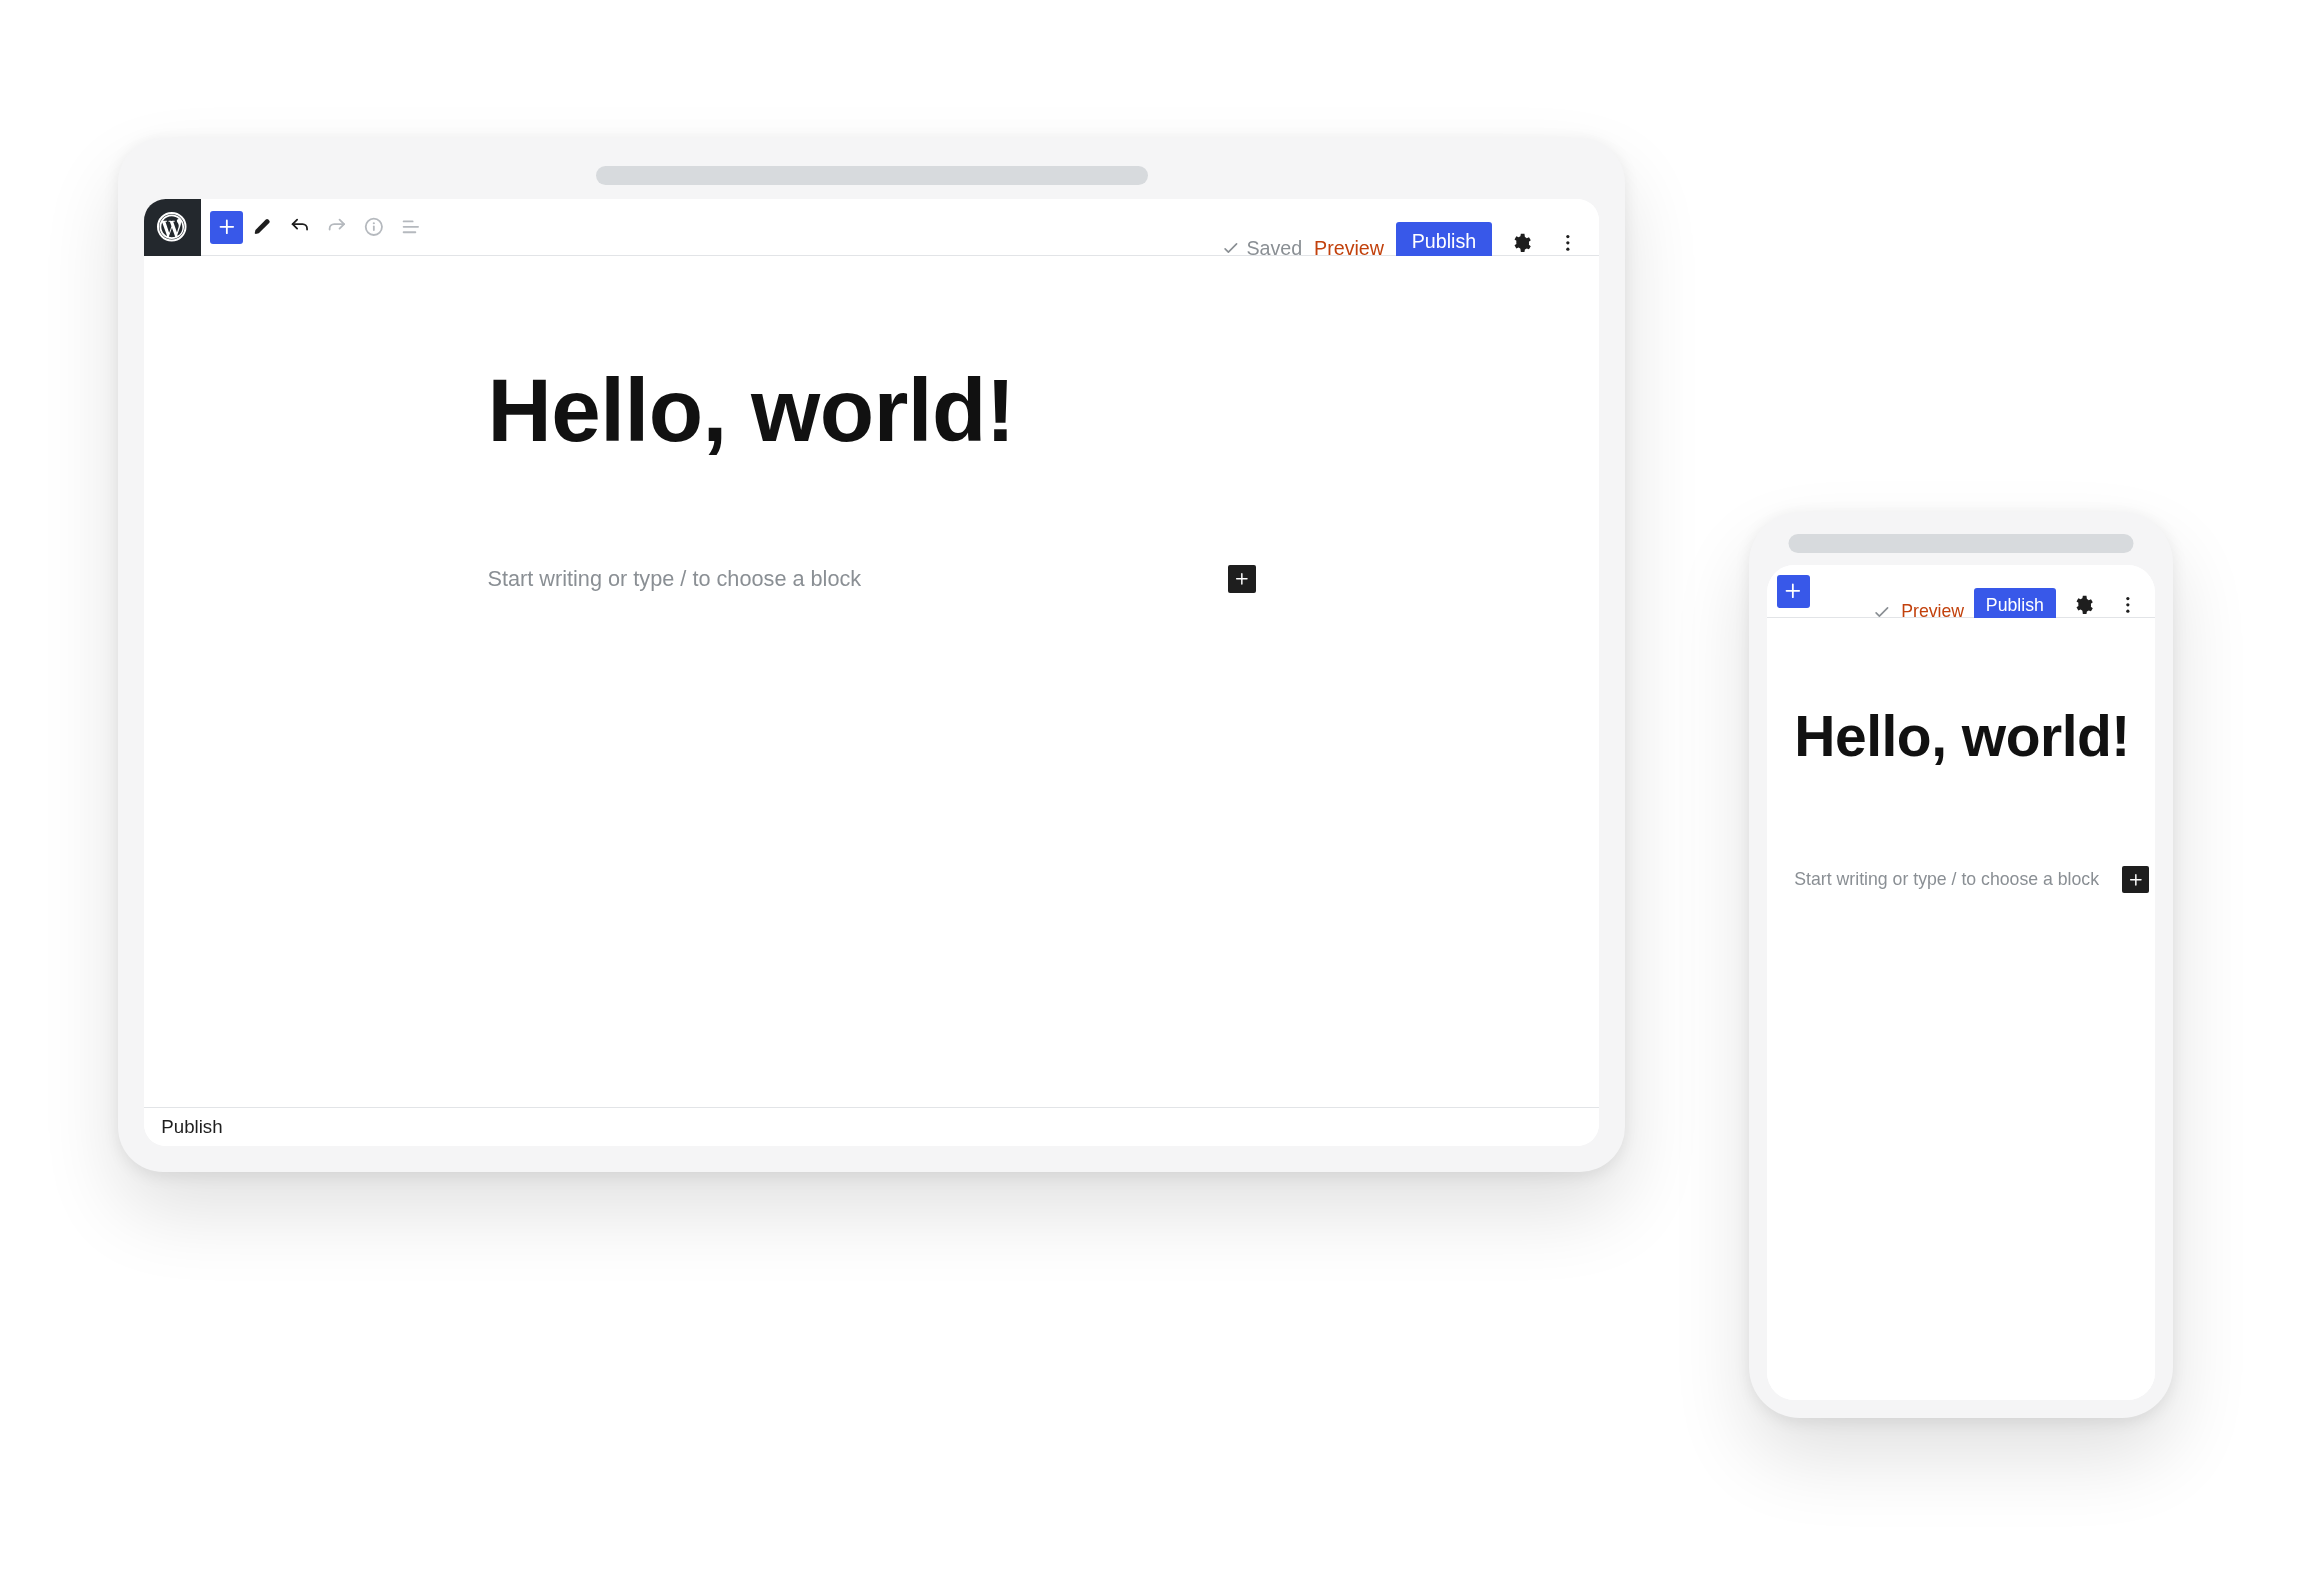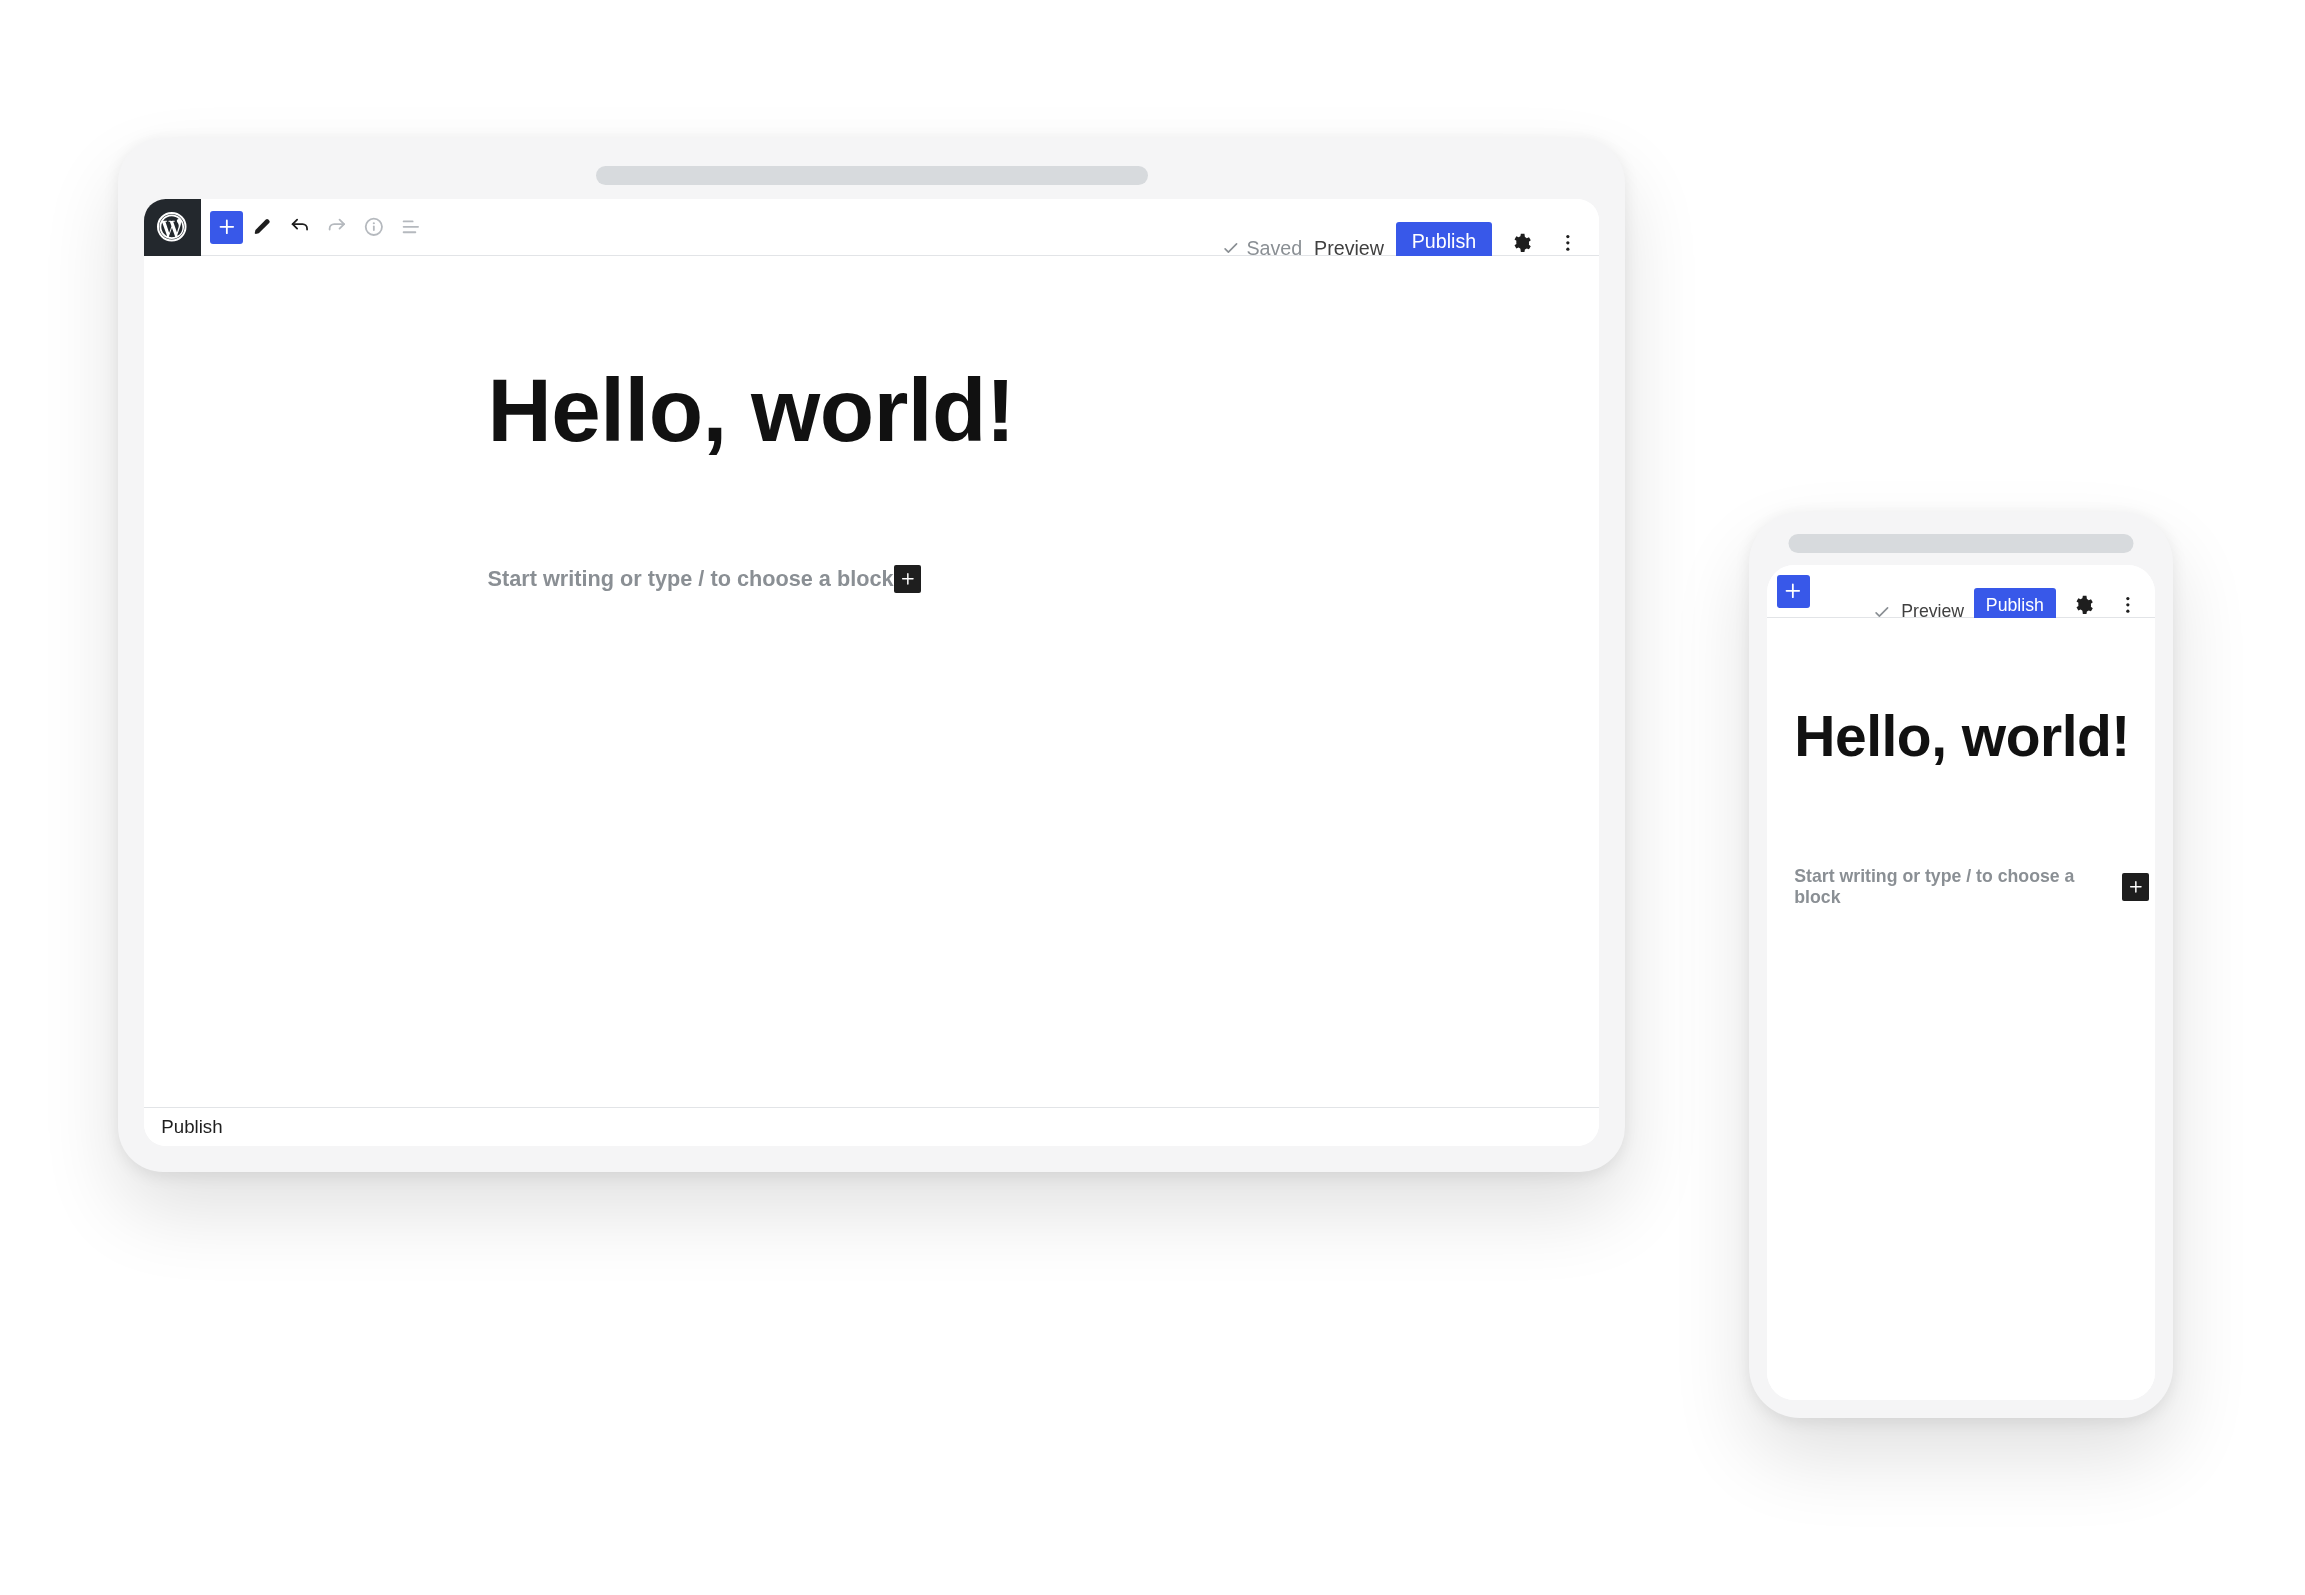--- a/index.html
+++ b/index.html
@@ -110,21 +110,21 @@
   .tb-right {
     margin-left: auto;
     display: flex; align-items: flex-end; gap: 11.8px;
     padding-right: 13.8px;
   }
   .saved {
     display: inline-flex; align-items: center; gap: 5.9px;
     color: #8a8f94; font-size: 19.7px;
   }
   .saved svg { width: 19.7px; height: 19.7px; }
-  .link-btn { color: #404040; font-size: 19.7px; cursor: pointer; }
+  .link-btn { color: #c2410c; font-size: 19.7px; cursor: pointer; }
   .publish-btn {
     background: #3858e9; color: #fff;
     padding: 7.9px 15.8px; border-radius: 3px;
     font-size: 19.7px; cursor: pointer; margin-top: 28px;
   }
   .gear { color: #1e1e1e; }
   .kebab { color: #1e1e1e; }
 
   .phone-inner .tb-right { gap: 9.9px; padding-right: 9.9px; }
   .phone-inner .link-btn,
@@ -144,21 +144,21 @@
   .title {
     font-weight: 800;
     color: #111;
     letter-spacing: -0.5px;
   }
   .tablet-inner .title { font-size: 89px; line-height: 1.05; }
   .phone-inner  .title { font-size: 57px; line-height: 1.05; }
 
   .ph-row {
     margin-top: 108px;
-    display: flex; align-items: center;  font-weight: bold;
+    display: flex; align-items: center; justify-content: space-between;
   }
   .phone-inner .ph-row { margin-top: 99px; }
   .placeholder { color: #8a8f94; font-size: 21.7px; }
   .phone-inner .placeholder { font-size: 17.7px; }
 
   .inline-add {
     width: 27.6px; height: 27.6px;
     background: #1e1e1e; color: #fff;
     border-radius: 2px;
     display: inline-flex; align-items: center; justify-content: center;

